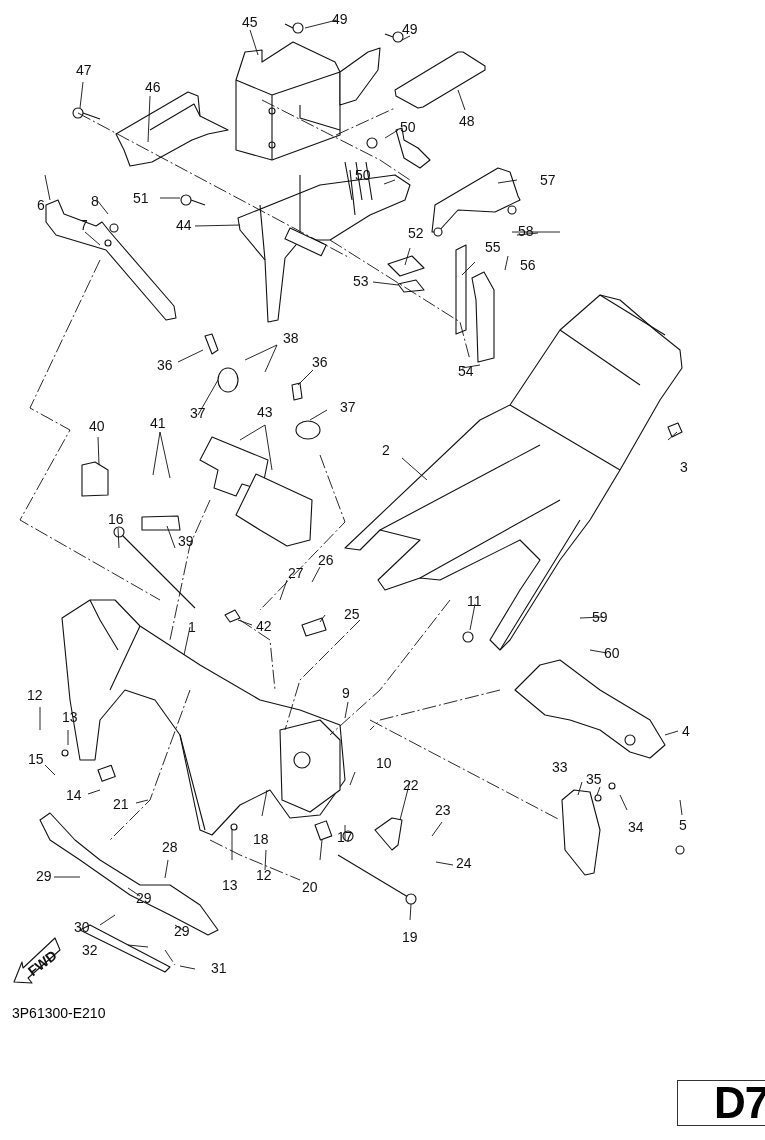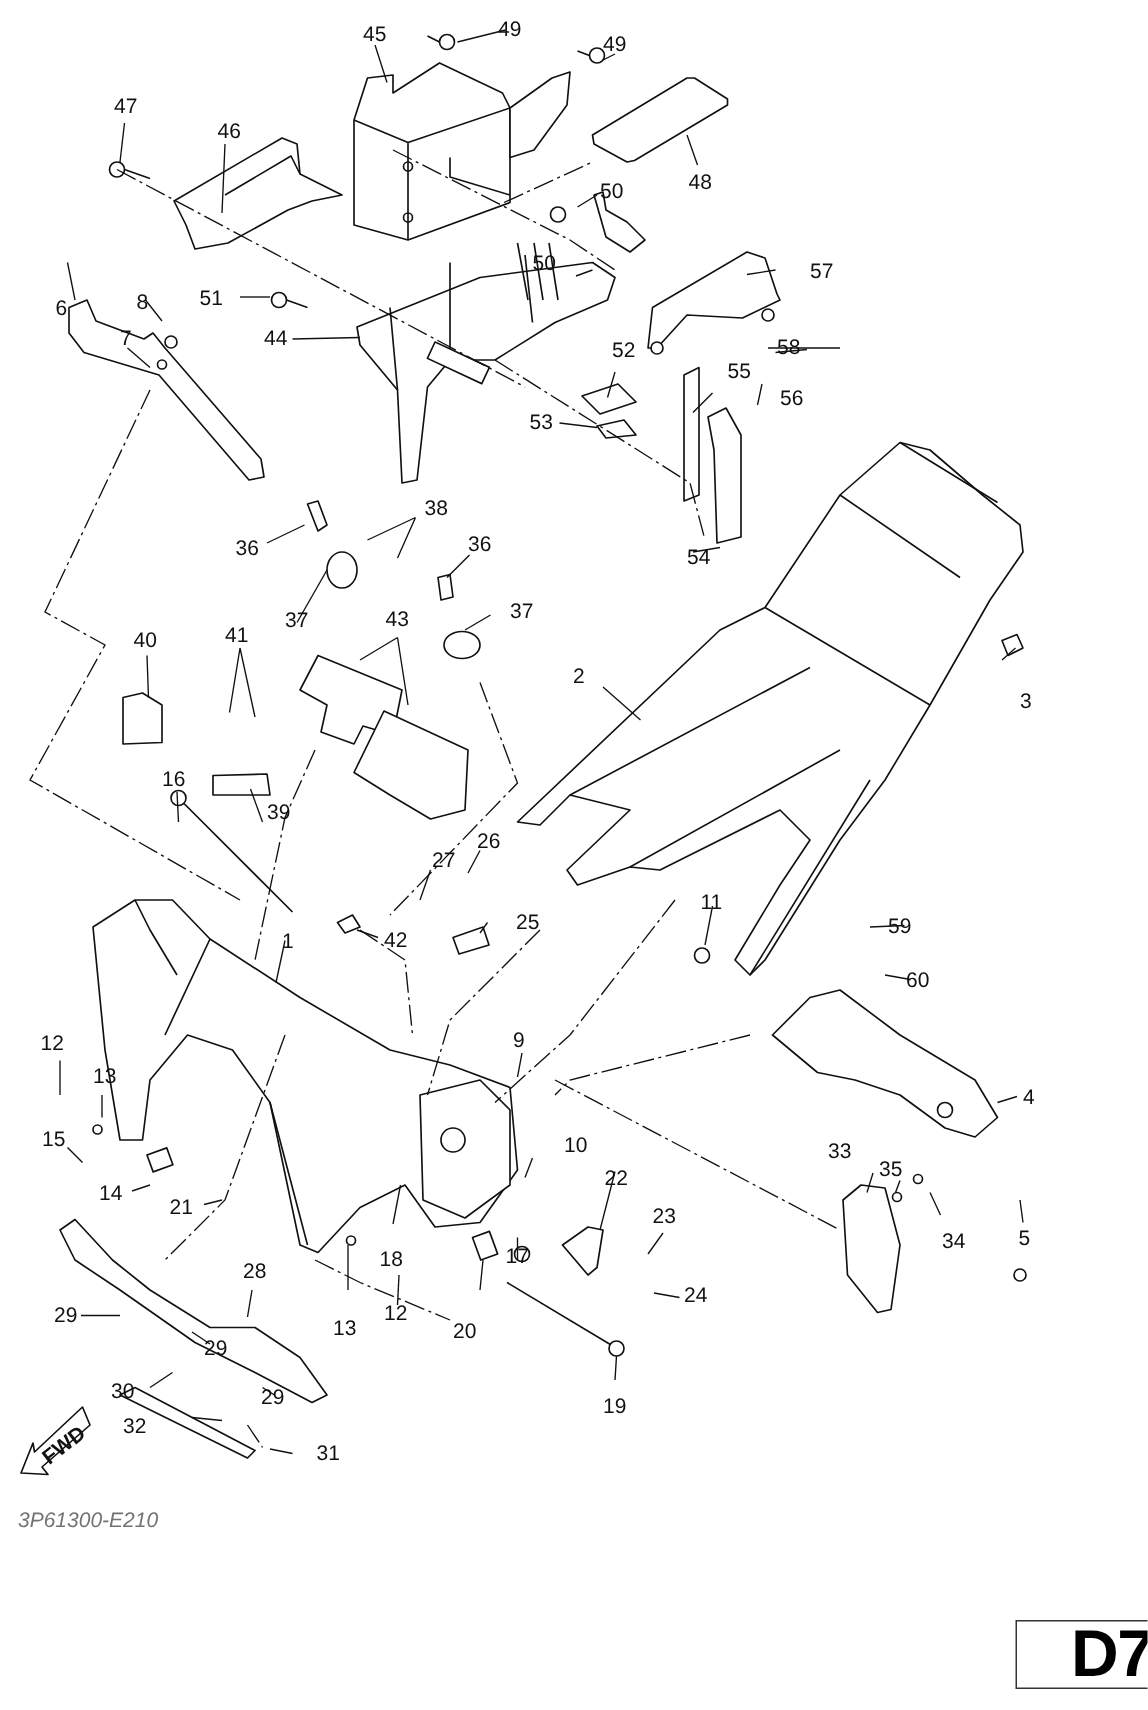--- a/index.html
+++ b/index.html
@@ -3,21 +3,21 @@
 <meta charset="utf-8">
 <style>
   html,body{margin:0;padding:0;background:#fff;}
   body{width:765px;height:1140px;position:relative;overflow:hidden;font-family:"Liberation Sans",sans-serif;}
   #diagram{position:absolute;left:0;top:0;width:765px;height:1140px;}
   .lbl{font-family:"Liberation Sans",sans-serif;font-size:14px;fill:#111;}
   .part{fill:none;stroke:#111;stroke-width:1.1;stroke-linejoin:round;}
   .partf{fill:#fff;stroke:#111;stroke-width:1.1;stroke-linejoin:round;}
   .lead{stroke:#111;stroke-width:0.9;fill:none;}
   .dash{stroke:#111;stroke-width:0.9;fill:none;stroke-dasharray:14 3 2 3;}
-  .code{position:absolute;left:12px;top:1005px;font-size:14px;color:#737373;font-style:italic;}
+  .code{position:absolute;left:12px;top:1005px;font-size:14px;color:#000000;}
   .pagebox{position:absolute;left:677px;top:1080px;width:100px;height:46px;border:1.5px solid #333;box-sizing:border-box;background:#fff;}
   .pagebox span{position:absolute;left:36px;top:-3px;font-size:44px;font-weight:bold;color:#000;letter-spacing:-1px;}
 </style>
 </head>
 <body>
 
 <svg id="diagram" viewBox="0 0 765 1140" xmlns="http://www.w3.org/2000/svg">
 
   <g>
     <path class="partf" d="M236 80 L245 52 L262 50 L262 62 L293 42 L335 62 L340 72 L340 135 L272 160 L236 150 Z"></path>

